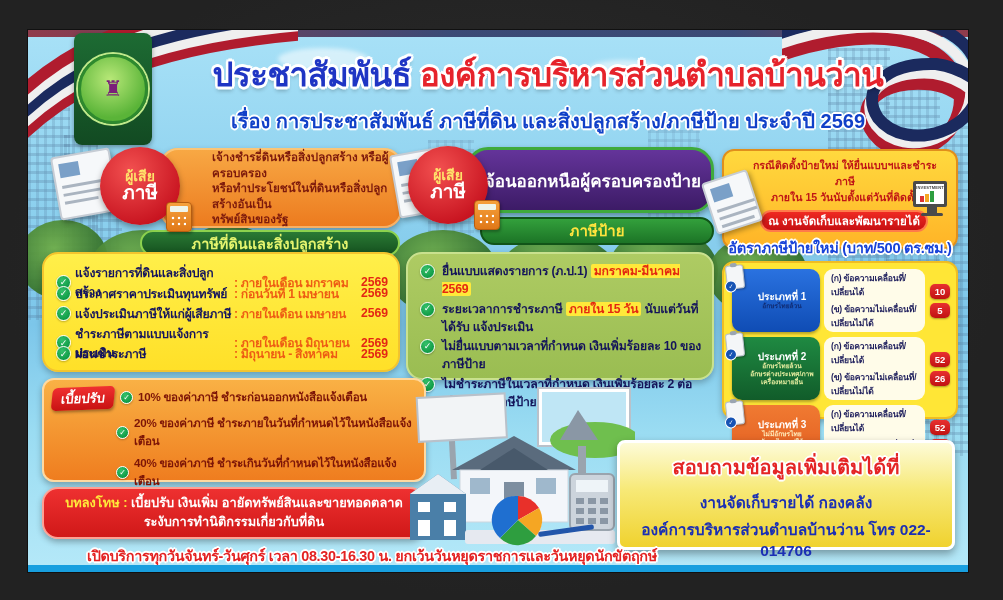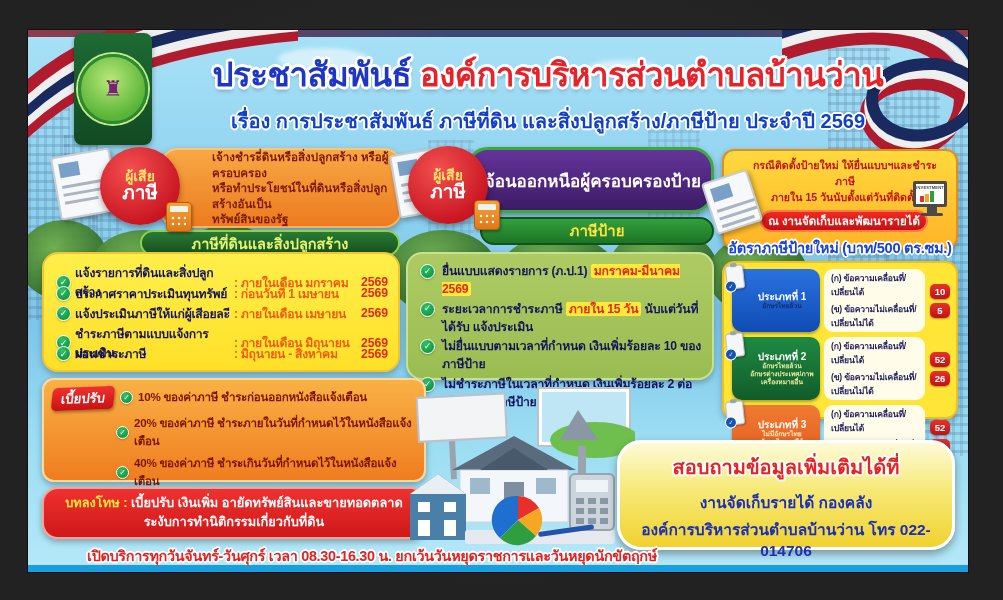--- a/index.html
+++ b/index.html
@@ -134,21 +134,21 @@
   .pen-item .chk{width:13px;height:13px;font-size:8px;}
   .punish{position:absolute;left:14px;top:457px;width:384px;height:52px;border-radius:16px;z-index:5;
     background:linear-gradient(180deg,#ee3030,#d01818);border:2px solid #ff9f92;box-sizing:border-box;
     display:flex;flex-direction:column;align-items:center;justify-content:center;line-height:1.45;box-shadow:0 3px 6px rgba(0,0,0,.3);}
   .punish .l1{font-size:12.8px;font-weight:bold;color:#fff;}
   .punish .l1 .lbl{color:#ffe93a;}
   .punish .l2{font-size:12.8px;font-weight:bold;color:#fff;}
   .hours{position:absolute;left:0px;top:514px;width:688px;text-align:center;z-index:7;
     font-size:14.4px;font-weight:bold;color:#e32222;letter-spacing:-.3px;}
   
-  .contact{position:absolute;left:589px;top:410px;width:338px;height:110px;border-radius:24px;z-index:6;
+  .contact{position:absolute;left:589px;top:410px;width:338px;height:110px;border-radius:8px;z-index:6;
     background:linear-gradient(180deg,#fdfbd8 0%,#f7e977 45%,#f0d22e 100%);border:3px solid #fff;box-sizing:border-box;
     box-shadow:0 4px 8px rgba(0,0,0,.35);text-align:center;padding-top:8px;}
   .contact .c-h{font-size:20px;font-weight:bold;color:#e42525;}
   .contact .c-1{margin-top:7px;font-size:15.5px;font-weight:bold;color:#1b2fb4;}
   .contact .c-2{margin-top:2px;font-size:15.5px;font-weight:bold;color:#1b2fb4;}
   .illus{position:absolute;left:382px;top:352px;width:225px;height:168px;z-index:5;}
 </style>
 </head>
 <body>
 
@@ -255,21 +255,21 @@
         <span class="yr">2569</span>
       </div>
       <div class="trow">
         <span class="chk">✓</span>
         <span class="task">ประกาศราคาประเมินทุนทรัพย์</span>
         <span class="due">: ก่อนวันที่ 1 เมษายน</span>
         <span class="yr">2569</span>
       </div>
       <div class="trow">
         <span class="chk">✓</span>
-        <span class="task">แจ้งประเมินภาษีให้แก่ผู้เสีอยละี</span>
+        <span class="task">แจ้งประเมินภาษีให้แก่ผู้เสียภาษี</span>
         <span class="due">: ภายในเดือน เมษายน</span>
         <span class="yr">2569</span>
       </div>
       <div class="trow">
         <span class="chk">✓</span>
         <span class="task">ชำระภาษีตามแบบแจ้งการประเมิน</span>
         <span class="due">: ภายในเดือน มิถุนายน</span>
         <span class="yr">2569</span>
       </div>
       <div class="trow">

